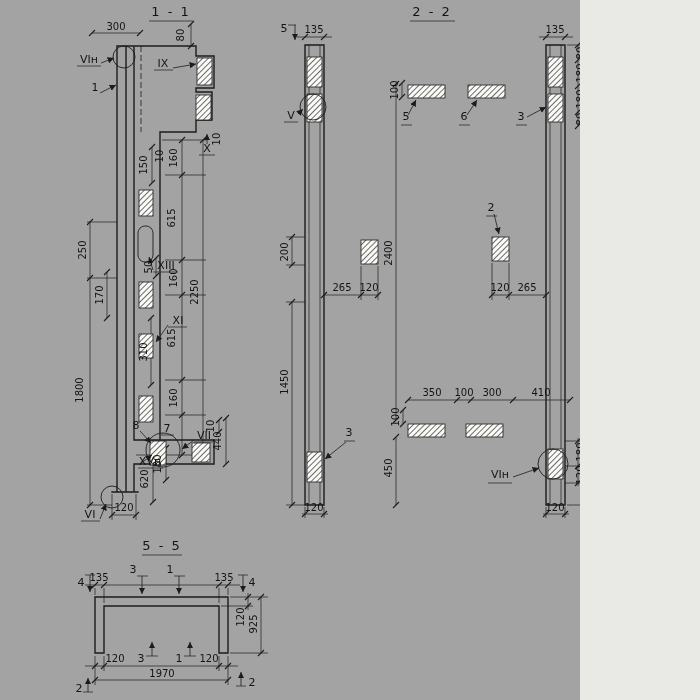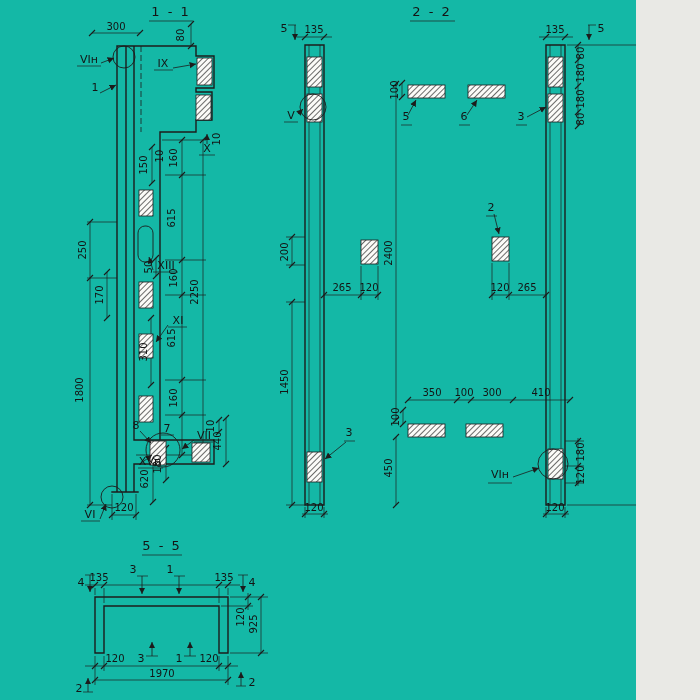--- a/index.html
+++ b/index.html
@@ -1,16 +1,16 @@
 <!DOCTYPE html>
 <html><head>
 <meta charset="utf-8">
 <style>
   html,body{margin:0;padding:0;background:#e9e9e5;}
-  .sheet{width:636px;height:700px;background:#14b8a6;position:relative;font-family:"DejaVu Sans",sans-serif;overflow:hidden;}
+  .sheet{width:580px;height:700px;background:#a3a3a3;position:relative;font-family:"DejaVu Sans",sans-serif;overflow:hidden;}
   svg{display:block}
   .obj{stroke:#1c1c1c;stroke-width:1.4;fill:none;stroke-linecap:square}
   .thin{stroke:#1c1c1c;stroke-width:0.7;fill:none}
   .dash{stroke:#1c1c1c;stroke-width:0.8;fill:none;stroke-dasharray:6 3}
   .tick{stroke:#1c1c1c;stroke-width:1.1;fill:none}
   .ldr{stroke:#1c1c1c;stroke-width:0.8;fill:none}
   .hr{stroke:#1c1c1c;stroke-width:0.8}
   .det{stroke:#1c1c1c;stroke-width:0.9;fill:none}
   text{fill:#141414;font-size:10px;font-family:"DejaVu Sans",sans-serif}
   .lbl{font-size:11px}

